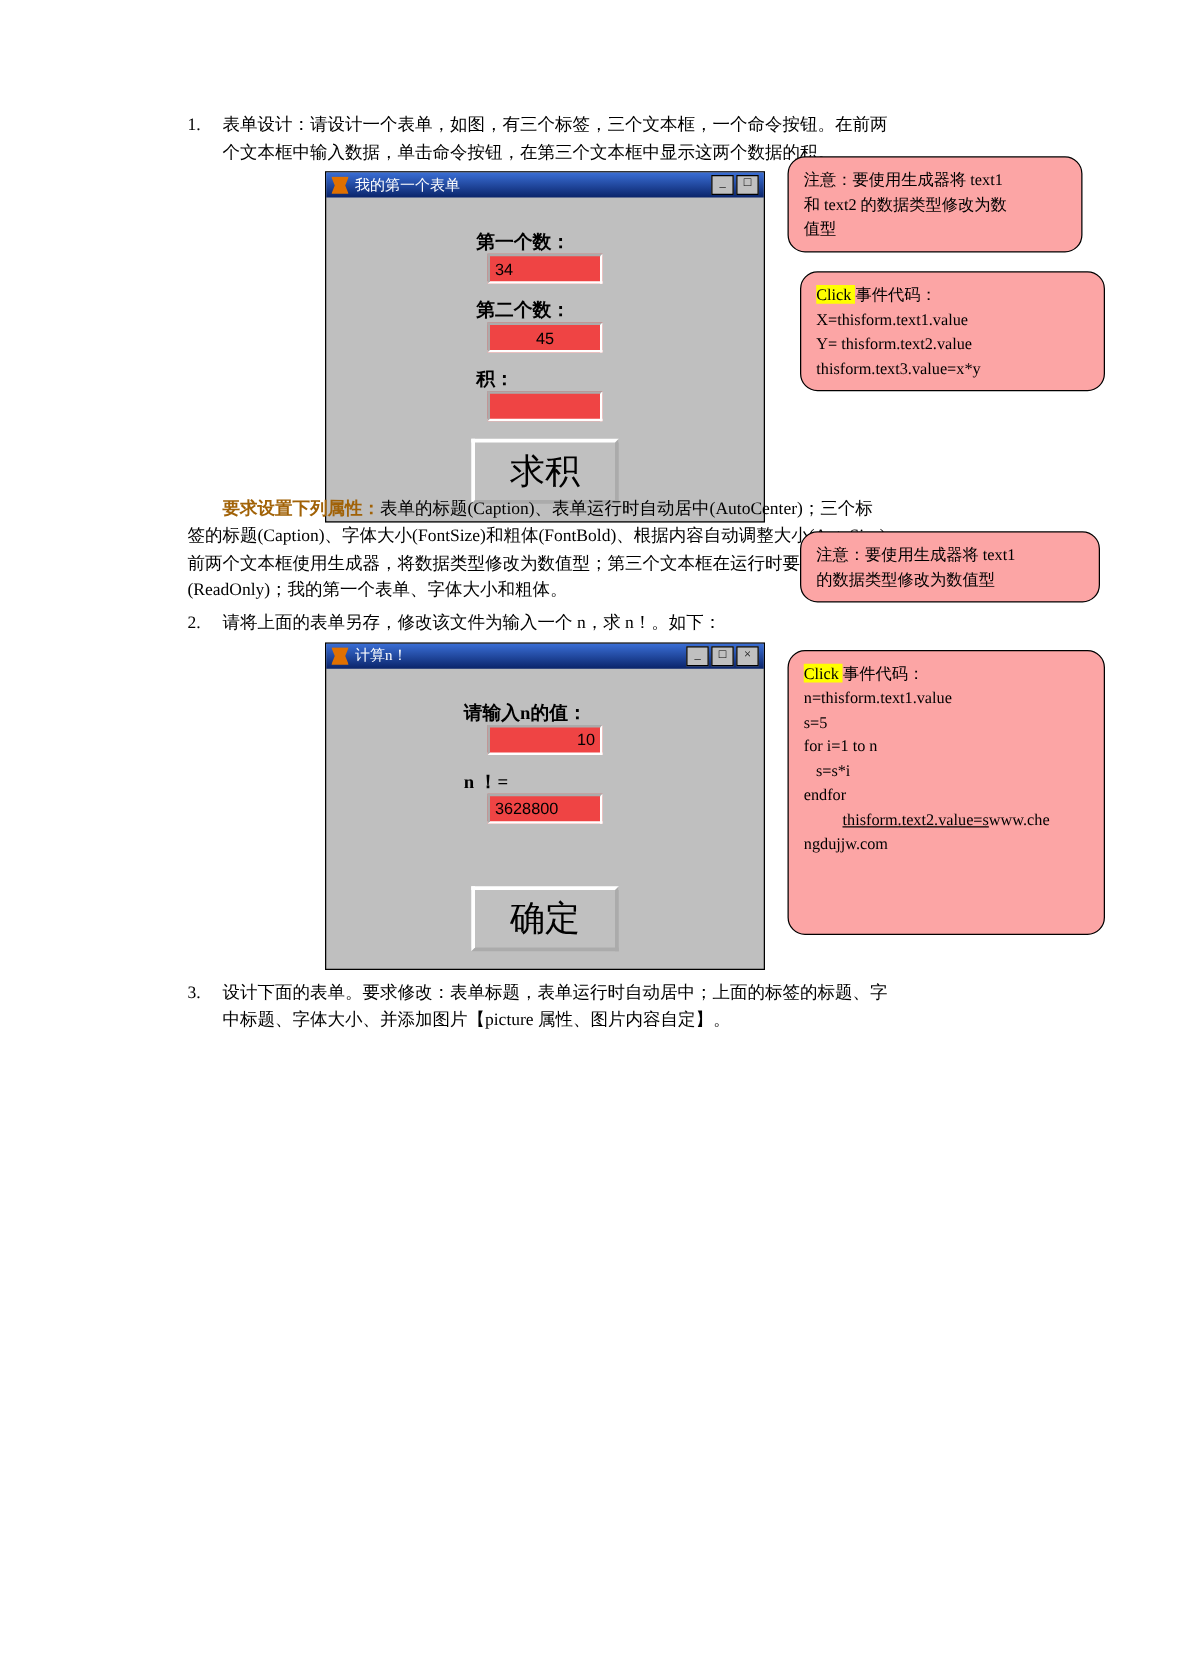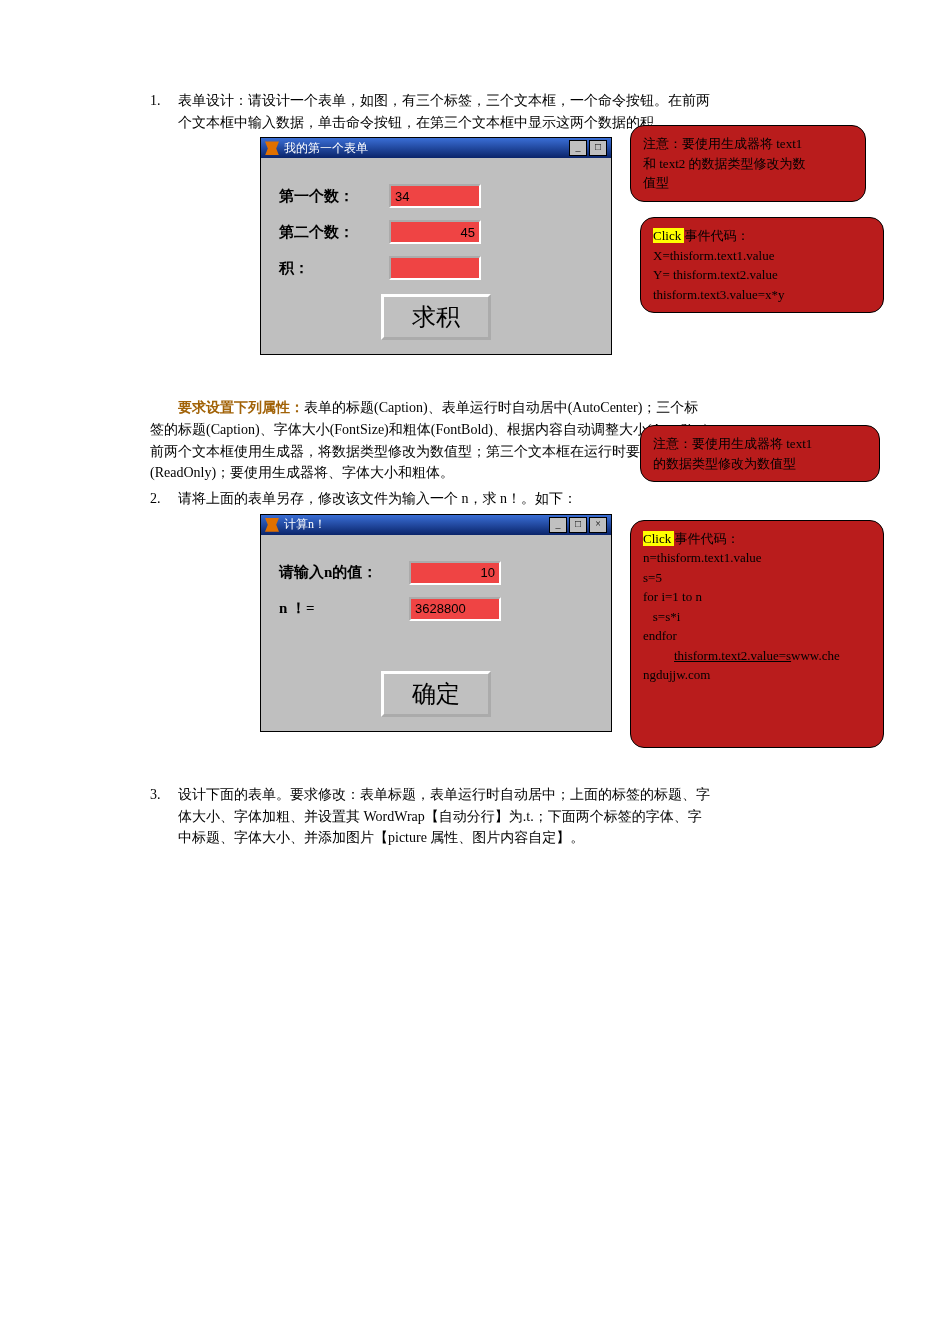--- a/index.html
+++ b/index.html
@@ -65,48 +65,49 @@
     text-align: center;
     color: #000;
   }
   .vfp .body {
     padding: 14px 18px 14px 18px;
   }
   .vfp .row {
     display: flex;
     align-items: center;
     margin: 12px 0;
+    flex-direction: column;
   }
   .vfp .lab {
     width: 110px;
     font-weight: bold;
     font-size: 15px;
   }
   .vfp input.txt {
     border: 2px inset #fff;
     background: #ef4444;
     height: 20px;
     width: 80px;
     font-size: 13px;
     padding: 0 4px;
     text-align: right;
   }
   .vfp .cmd {
     background: #c0c0c0;
     border: 3px outset #fff;
-    font-size: 24px;
+    font-size: 28px;
     font-family: Liberation Sans, sans-serif;
     padding: 4px 28px;
     cursor: pointer;
   }
 
   
   .callout {
     position: absolute;
-    background: #b91c1c;
+    background: #fca5a5;
     border: 1px solid #000;
     border-radius: 14px;
     padding: 8px 12px;
     font-size: 13px;
     line-height: 1.5;
     font-family: "Times New Roman","SimSun",serif;
   }
 
   .block { position: relative; }
 
@@ -138,21 +139,21 @@
             <span class="wbtn">□</span>
           </span>
         </div>
         <div class="body">
           <div class="row">
             <span class="lab">第一个数：</span>
             <input class="txt" style="text-align: left;" value="34">
           </div>
           <div class="row">
             <span class="lab">第二个数：</span>
-            <input class="txt" style="text-align: right;" value="45">
+            <input class="txt" style="text-align: center;" value="45">
           </div>
           <div class="row">
             <span class="lab">积：</span>
             <input class="txt" value="" style="">
           </div>
           <div style="text-align:center;margin-top:14px;">
             <button class="cmd">求积</button>
           </div>
         </div>
       </div>
@@ -172,21 +173,21 @@
     </div>
   </div>
 
   <div class="block">
     <div class="item" style="line-height:1.55;">
       <div class="indent">
         <span class="red" style="font-weight:bold;">要求设置下列属性：</span><span>表单的标题(Caption)、表单运行时自动居中(AutoCenter)；三个标</span>
       </div>
       <div>签的标题(Caption)、字体大小(FontSize)和粗体(FontBold)、根据内容自动调整大小(AutoSize)；</div>
       <div>前两个文本框使用生成器，将数据类型修改为数值型；第三个文本框在运行时要只读</div>
-      <div>(ReadOnly)；要使用生成器将、字体大小和粗体。</div>
+      <div>(ReadOnly)；我的第一个表单、字体大小和粗体。</div>
     </div>
     <div class="callout" style="left:490px; top:28px; width:214px;">
       <div>注意：要使用生成器将 text1</div>
       <div>的数据类型修改为数值型</div>
     </div>
   </div>
 
   <div class="item">
     <span class="num">2.</span><span>请将上面的表单另存，修改该文件为输入一个 n，求 n！。如下：</span>
   </div>
@@ -226,17 +227,16 @@
       <div>for i=1 to n</div>
       <div>&nbsp;&nbsp;&nbsp;s=s*i</div>
       <div>endfor</div>
       <div><span style="text-decoration:underline;margin-left:31px;">thisform.text2.value=s</span><span>www.che</span></div>
       <div>ngdujjw.com</div>
     </div>
   </div>
 
   <div class="item">
     <span class="num">3.</span><span>设计下面的表单。要求修改：表单标题，表单运行时自动居中；上面的标签的标题、字</span>
-    <div class="indent">体大小、字体加粗、并设置其 WordWrap【自动分行】为.t.；下面两个标签的字体、字</div>
     <div class="indent">中标题、字体大小、并添加图片【picture 属性、图片内容自定】。</div>
   </div>
 
 </div>
 
 </body></html>

